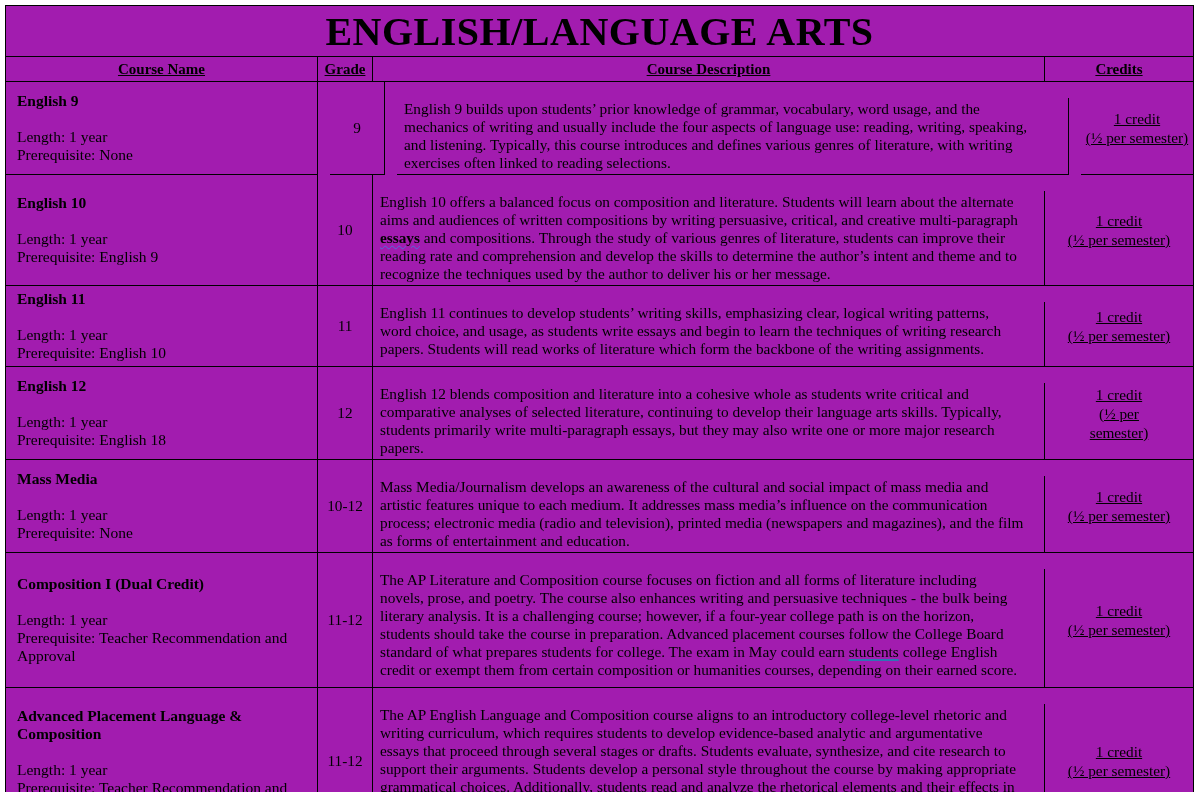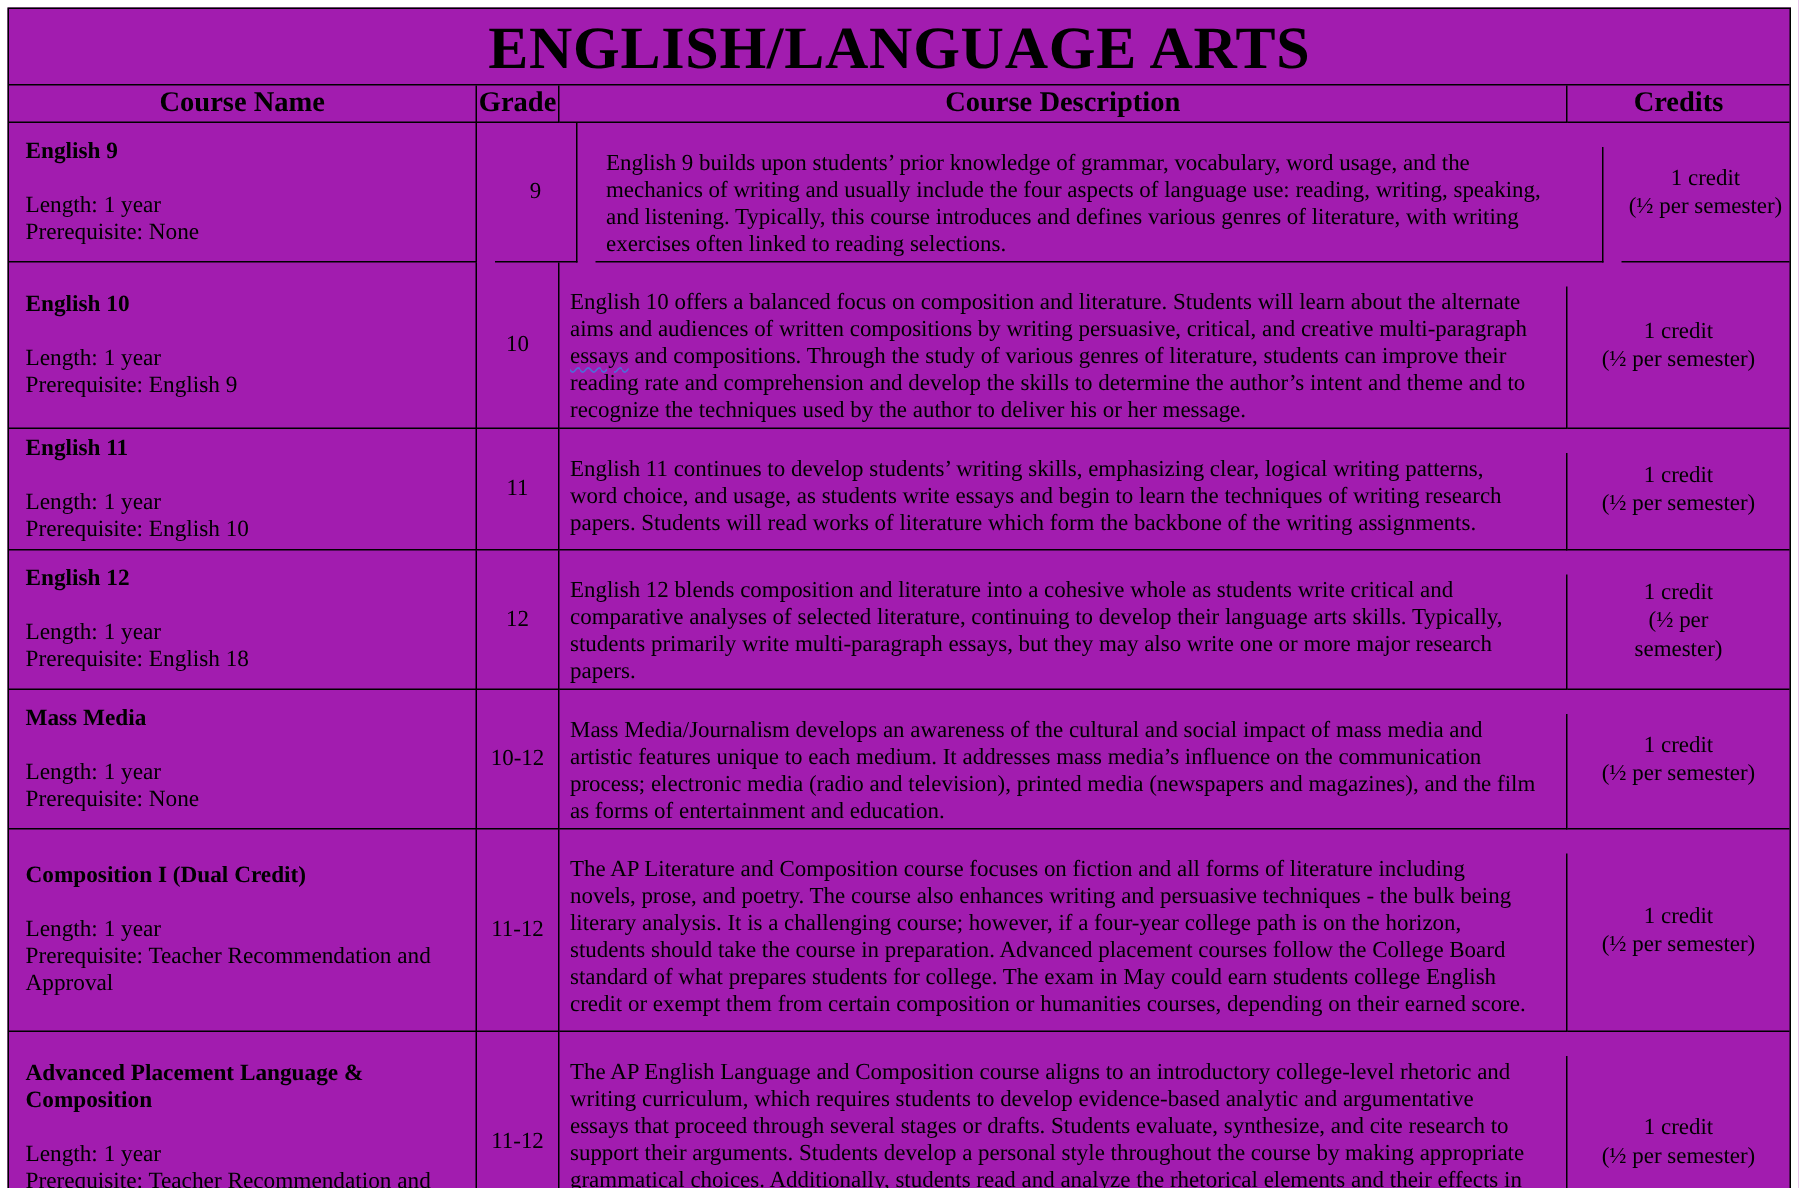--- a/index.html
+++ b/index.html
@@ -21,21 +21,21 @@
   .grid-row { display: grid; grid-template-columns: 312px 55px 672px 1fr; }
   .grid-row > .cell {
     border-right: 1.5px solid #000; border-bottom: 1.5px solid #000;
     box-sizing: border-box; overflow: hidden;
   }
   .grid-row > .cell:last-child { border-right: none; }
   .grid-row.last > .cell { border-bottom: none; }
 
   .header-row > .cell {
     min-height: 25px; display: flex; align-items: center; justify-content: center;
-    font-weight: bold; font-size: 19px;
+    font-weight: bold; font-size: 15px; text-decoration: underline;
   }
 
   .name-cell {
     display: flex; flex-direction: column; justify-content: center;
     padding: 4px 26px 4px 11px; font-size: 15.5px; line-height: 18px;
   }
   .course-title { font-weight: bold; }
   .course-meta { margin-top: 18px; }
 
   .grade-cell {
@@ -44,37 +44,39 @@
   }
   .desc-cell {
     padding: 2px 20px 2px 7px; font-size: 15.3px; line-height: 18px;
     text-align: left;
     margin-top: 16px;
   }
   .credits-cell {
     display: flex; align-items: center; justify-content: center;
     text-align: center; font-size: 15.3px; line-height: 19px;
     white-space: pre-line;
+    text-decoration: underline;
   }
 
   .r0 { min-height: 83px; gap: 12px; }
   .r1 { min-height: 109px; }
   .r2 { min-height: 78px; }
   .r3 { min-height: 82px; }
   .r4 { min-height: 81px; }
   .r5 { min-height: 135px; }
   .r6 { min-height: 139px; }
 
   .mark-wavy {
     text-decoration: underline; text-decoration-style: wavy;
     text-decoration-color: #4f6bd8; text-decoration-thickness: 1px;
     text-underline-offset: 2px;
+    font-weight: bold;
   }
   .mark-link {
-    text-decoration-style: solid;
+    text-decoration: underline; text-decoration-style: solid;
     text-decoration-color: #2e74b5; text-decoration-thickness: 1.5px;
     text-underline-offset: 2px;
   }
 </style>
 </head>
 <body>
 
 <div class="page">
 
   <div class="title-row">ENGLISH/LANGUAGE ARTS</div>

